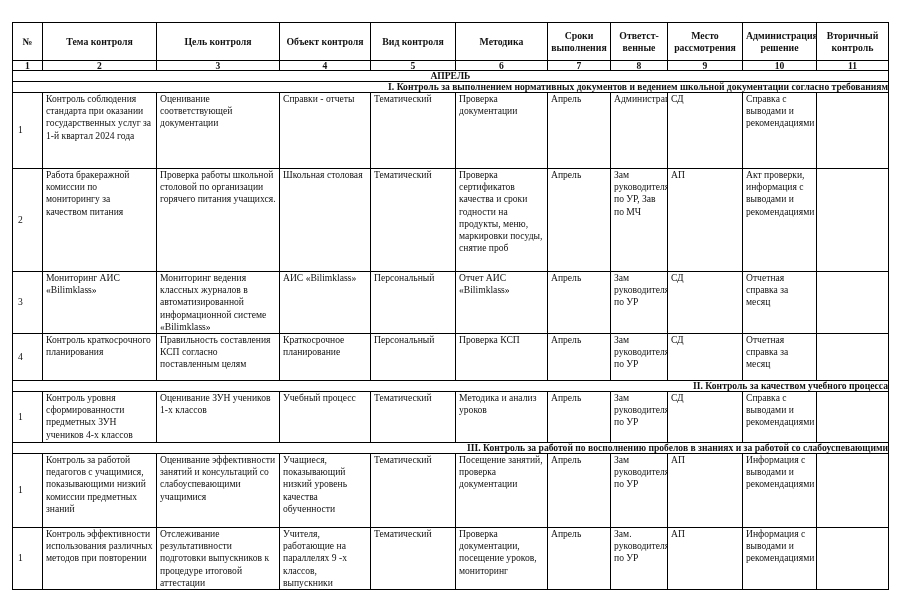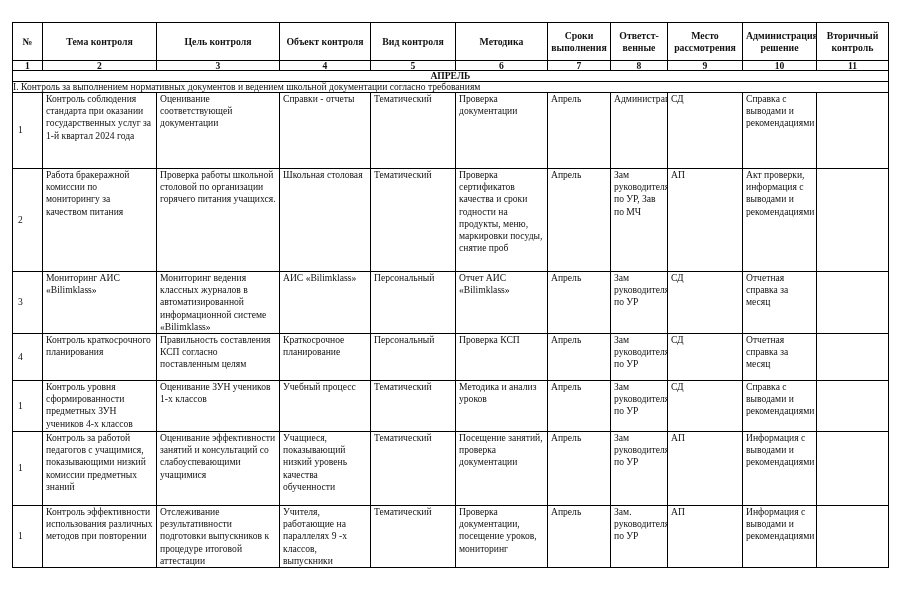--- a/index.html
+++ b/index.html
@@ -6,21 +6,21 @@
   body { width: 898px; height: 616px; overflow: hidden; position: relative;
          font-family: "Liberation Serif", serif; color: #111; }
   table { position: absolute; left: 12px; top: 22px; border-collapse: collapse;
           table-layout: fixed; width: 876px; }
   td, th { border: 1px solid #000; padding: 0 3px; vertical-align: top;
            font-size: 9.6px; line-height: 12.2px; overflow: hidden; }
   th { font-weight: bold; text-align: center; vertical-align: middle; font-size: 9.8px; line-height: 12px; }
   tr.hdr { height: 38px; }
   tr.nums td { text-align: center; font-weight: bold; height: 9px; line-height: 9px; font-size: 9.6px; padding: 0; }
   tr.month td { height: 10px; line-height: 10px; text-align: center; font-weight: bold; padding: 0; }
-  tr.sect td { height: 10px; line-height: 10px; text-align: left; font-weight: normal; padding: 0; white-space: nowrap; }
+  tr.sect td { height: 10px; line-height: 10px; text-align: right; font-weight: bold; padding: 0; white-space: nowrap; }
   td.num { vertical-align: middle; padding-left: 5px; }
   .r1 { height: 76px; } .r2 { height: 103px; } .r3 { height: 60px; } .r4 { height: 47px; }
   .rII { height: 51px; } .rIII { height: 74px; } .rIV { height: 61px; }
 </style>
 </head>
 <body>
 
 <table>
   <colgroup>
     <col style="width:30px">
@@ -115,32 +115,38 @@
         <td>Правильность составления КСП согласно поставленным целям</td>
         <td>Краткосрочное планирование</td>
         <td>Персональный</td>
         <td>Проверка КСП</td>
         <td>Апрель</td>
         <td>Зам руководителя по УР</td>
         <td>СД</td>
         <td>Отчетная справка за месяц</td>
         <td></td>
       </tr>
+      <tr class="sect">
+        <td colspan="11">II. Контроль за качеством учебного процесса</td>
+      </tr>
       <tr class="rII">
         <td class="num">1</td>
         <td>Контроль уровня сформированности предметных ЗУН учеников 4-х классов</td>
         <td>Оценивание ЗУН учеников 1-х классов</td>
         <td>Учебный процесс</td>
         <td>Тематический</td>
         <td>Методика и анализ уроков</td>
         <td>Апрель</td>
         <td>Зам руководителя по УР</td>
         <td>СД</td>
         <td>Справка с выводами и рекомендациями</td>
         <td></td>
+      </tr>
+      <tr class="sect">
+        <td colspan="11">III. Контроль за работой по восполнению пробелов в знаниях и за работой со слабоуспевающими</td>
       </tr>
       <tr class="rIII">
         <td class="num">1</td>
         <td>Контроль за работой педагогов с учащимися, показывающими низкий комиссии предметных знаний</td>
         <td>Оценивание эффективности занятий и консультаций со слабоуспевающими учащимися</td>
         <td>Учащиеся, показывающий низкий уровень качества обученности</td>
         <td>Тематический</td>
         <td>Посещение занятий, проверка документации</td>
         <td>Апрель</td>
         <td>Зам руководителя по УР</td>

